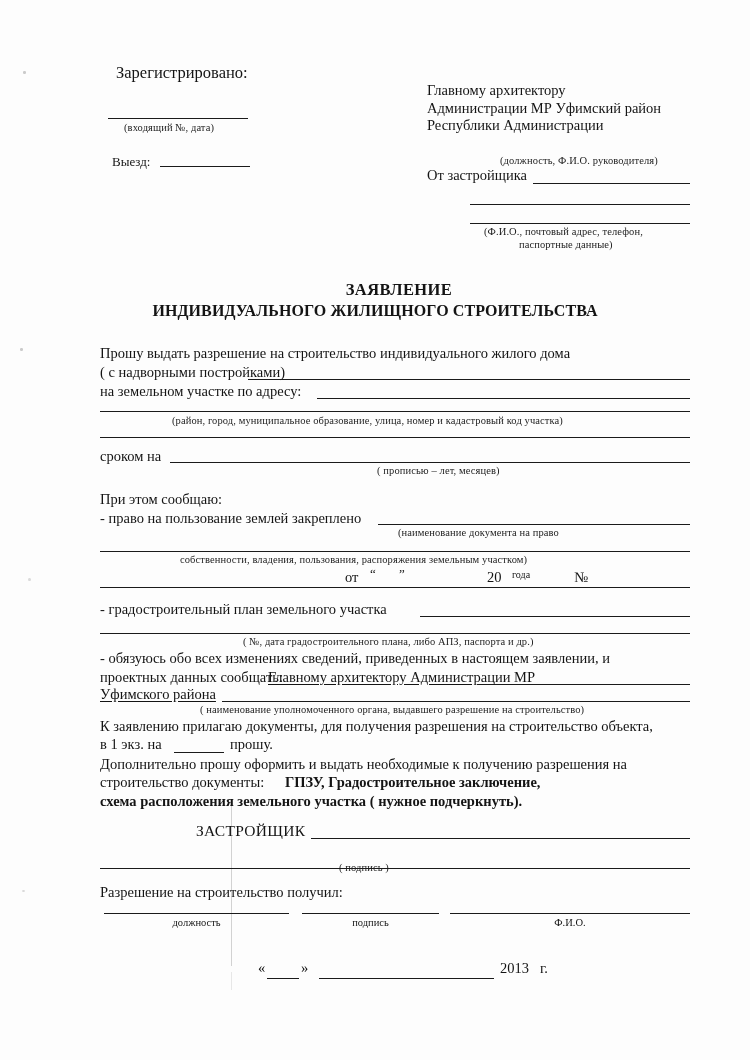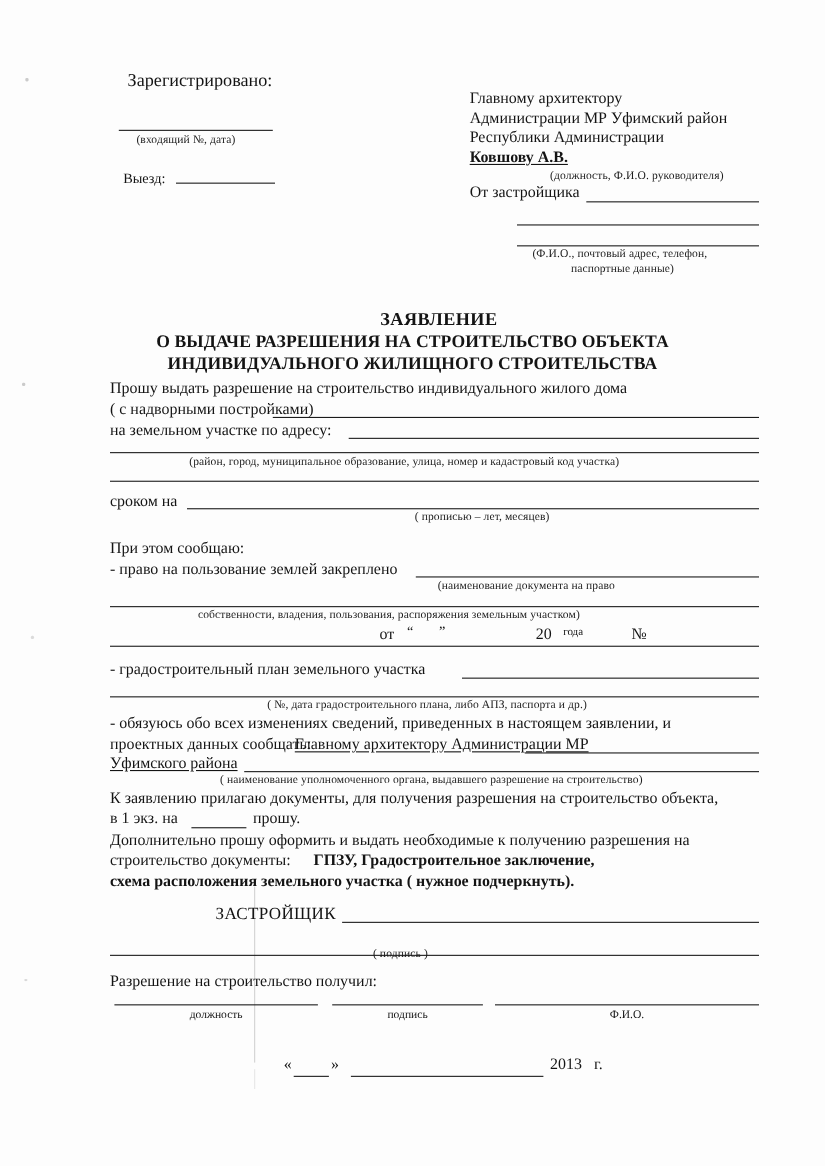--- a/index.html
+++ b/index.html
@@ -150,36 +150,34 @@
   <div class="rule" style="left:108px;top:118px;width:140px;"></div>
   <div class="cap" style="left:124px;top:122px;">(входящий №, дата)</div>
 
   <div class="txt hdr-vyezd">Выезд:</div>
   <div class="rule" style="left:160px;top:166px;width:90px;"></div>
 
   <div class="addr">
     <div>Главному  архитектору</div>
     <div>Администрации МР Уфимский район</div>
     <div>Республики Администрации</div>
-    <div class="name">Ковшову А.В.</div>
   </div>
 
   <div class="cap" style="left:500px;top:155px;">(должность, Ф.И.О. руководителя)</div>
 
   <div class="txt from-dev">От застройщика</div>
   <div class="rule" style="left:533px;top:183px;width:157px;"></div>
   <div class="rule" style="left:470px;top:204px;width:220px;"></div>
   <div class="rule" style="left:470px;top:223px;width:220px;"></div>
 
   <div class="cap" style="left:484px;top:226px;">(Ф.И.О.,  почтовый адрес, телефон,</div>
   <div class="cap" style="left:519px;top:239px;">паспортные данные)</div>
 
   <div class="title-wrap">
     <div class="t1">ЗАЯВЛЕНИЕ</div>
-    <div class="t2">О ВЫДАЧЕ РАЗРЕШЕНИЯ НА СТРОИТЕЛЬСТВО ОБЪЕКТА</div>
     <div class="t3">ИНДИВИДУАЛЬНОГО ЖИЛИЩНОГО СТРОИТЕЛЬСТВА</div>
   </div>
 
   <div class="body-line" style="top:345px;">Прошу выдать разрешение на строительство индивидуального жилого дома</div>
 
   <div class="body-line" style="top:364px;">( с надворными постройками)</div>
   <div class="rule" style="left:248px;top:379px;width:442px;"></div>
 
   <div class="body-line" style="top:383px;">на земельном участке по адресу:</div>
   <div class="rule" style="left:317px;top:398px;width:373px;"></div>

